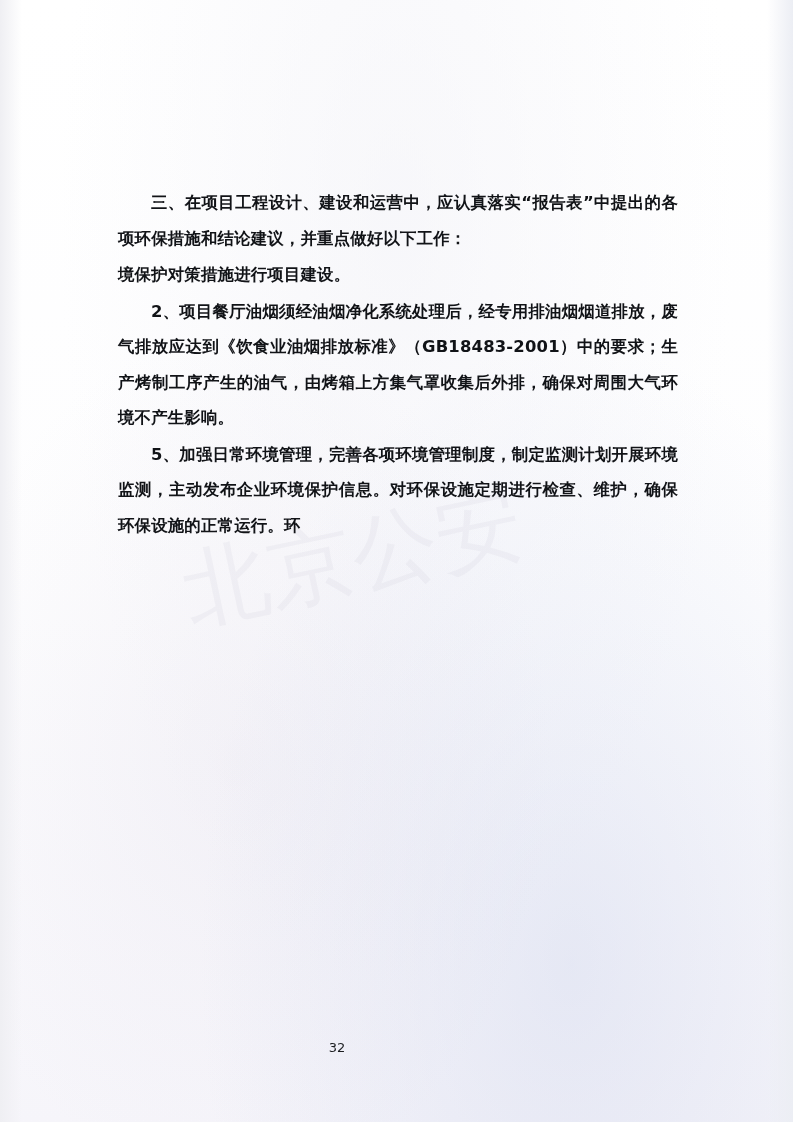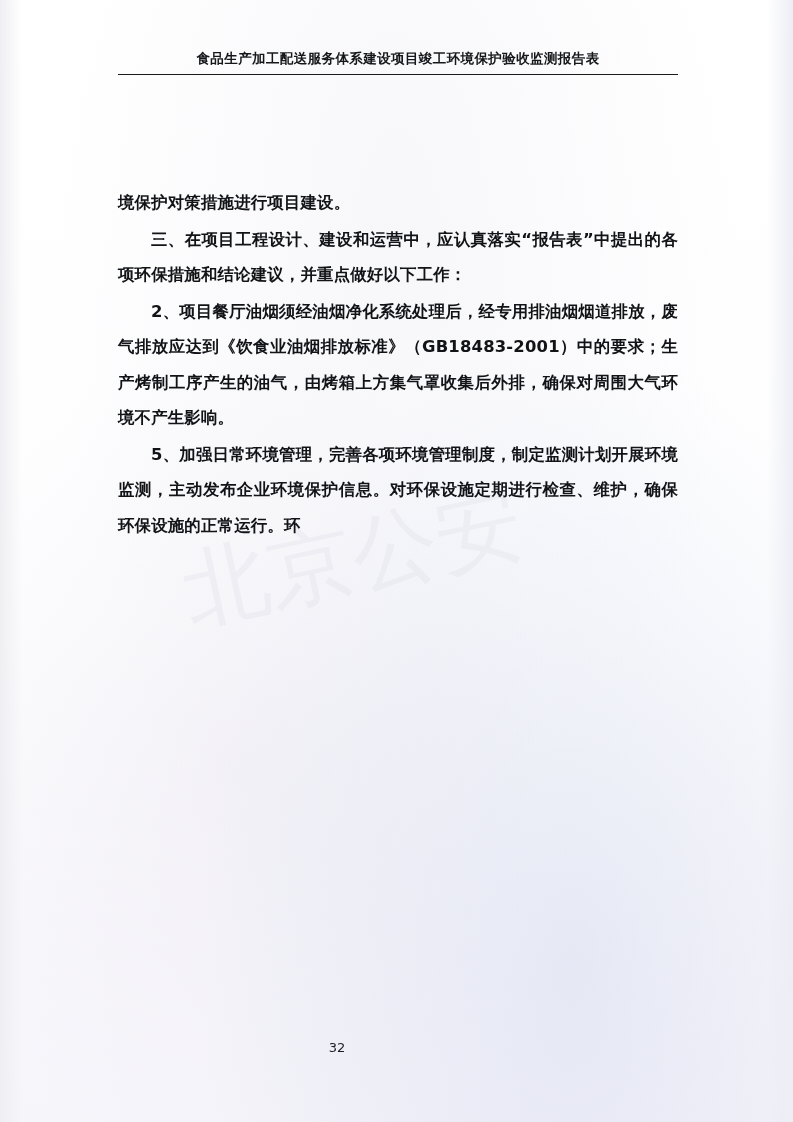--- a/index.html
+++ b/index.html
@@ -114,35 +114,31 @@
 </style>
 </head>
 <body>
 
 <div class="page">
 
   <div class="paper-tint"></div>
   <div class="scan-edge-left"></div>
   <div class="scan-edge-right"></div>
 
-  <div class="header">
-    <div class="header-title">食品生产加工配送服务体系建设项目竣工环境保护验收监测报告表</div>
-    <div class="header-rule"></div>
-  </div>
 
   <div class="watermark">
     <svg width="420" height="260" viewBox="0 0 420 260" xmlns="http://www.w3.org/2000/svg">
       <g transform="rotate(-12 210 130)" fill="none" stroke="#b0aec0" stroke-width="3">
         <text x="10" y="110" font-family="DejaVu Sans, sans-serif" font-size="86" fill="#bab8c8" stroke="none" opacity="0.55">北京公安</text>
       </g>
     </svg>
   </div>
 
   <div class="content">
+    <p class="para indent">三、在项目工程设计、建设和运营中，应认真落实“报告表”中提出的各项环保措施和结论建议，并重点做好以下工作：</p>
     <p class="para">境保护对策措施进行项目建设。</p>
-    <p class="para indent">三、在项目工程设计、建设和运营中，应认真落实“报告表”中提出的各项环保措施和结论建议，并重点做好以下工作：</p>
     <p class="para indent">2、项目餐厅油烟须经油烟净化系统处理后，经专用排油烟烟道排放，废气排放应达到《饮食业油烟排放标准》（GB18483-2001）中的要求；生产烤制工序产生的油气，由烤箱上方集气罩收集后外排，确保对周围大气环境不产生影响。</p>
     <p class="para indent">5、加强日常环境管理，完善各项环境管理制度，制定监测计划开展环境监测，主动发布企业环境保护信息。对环保设施定期进行检查、维护，确保环保设施的正常运行。环</p>
   </div>
 
   <div class="page-number">32</div>
 
 </div>
 
 </body></html>

